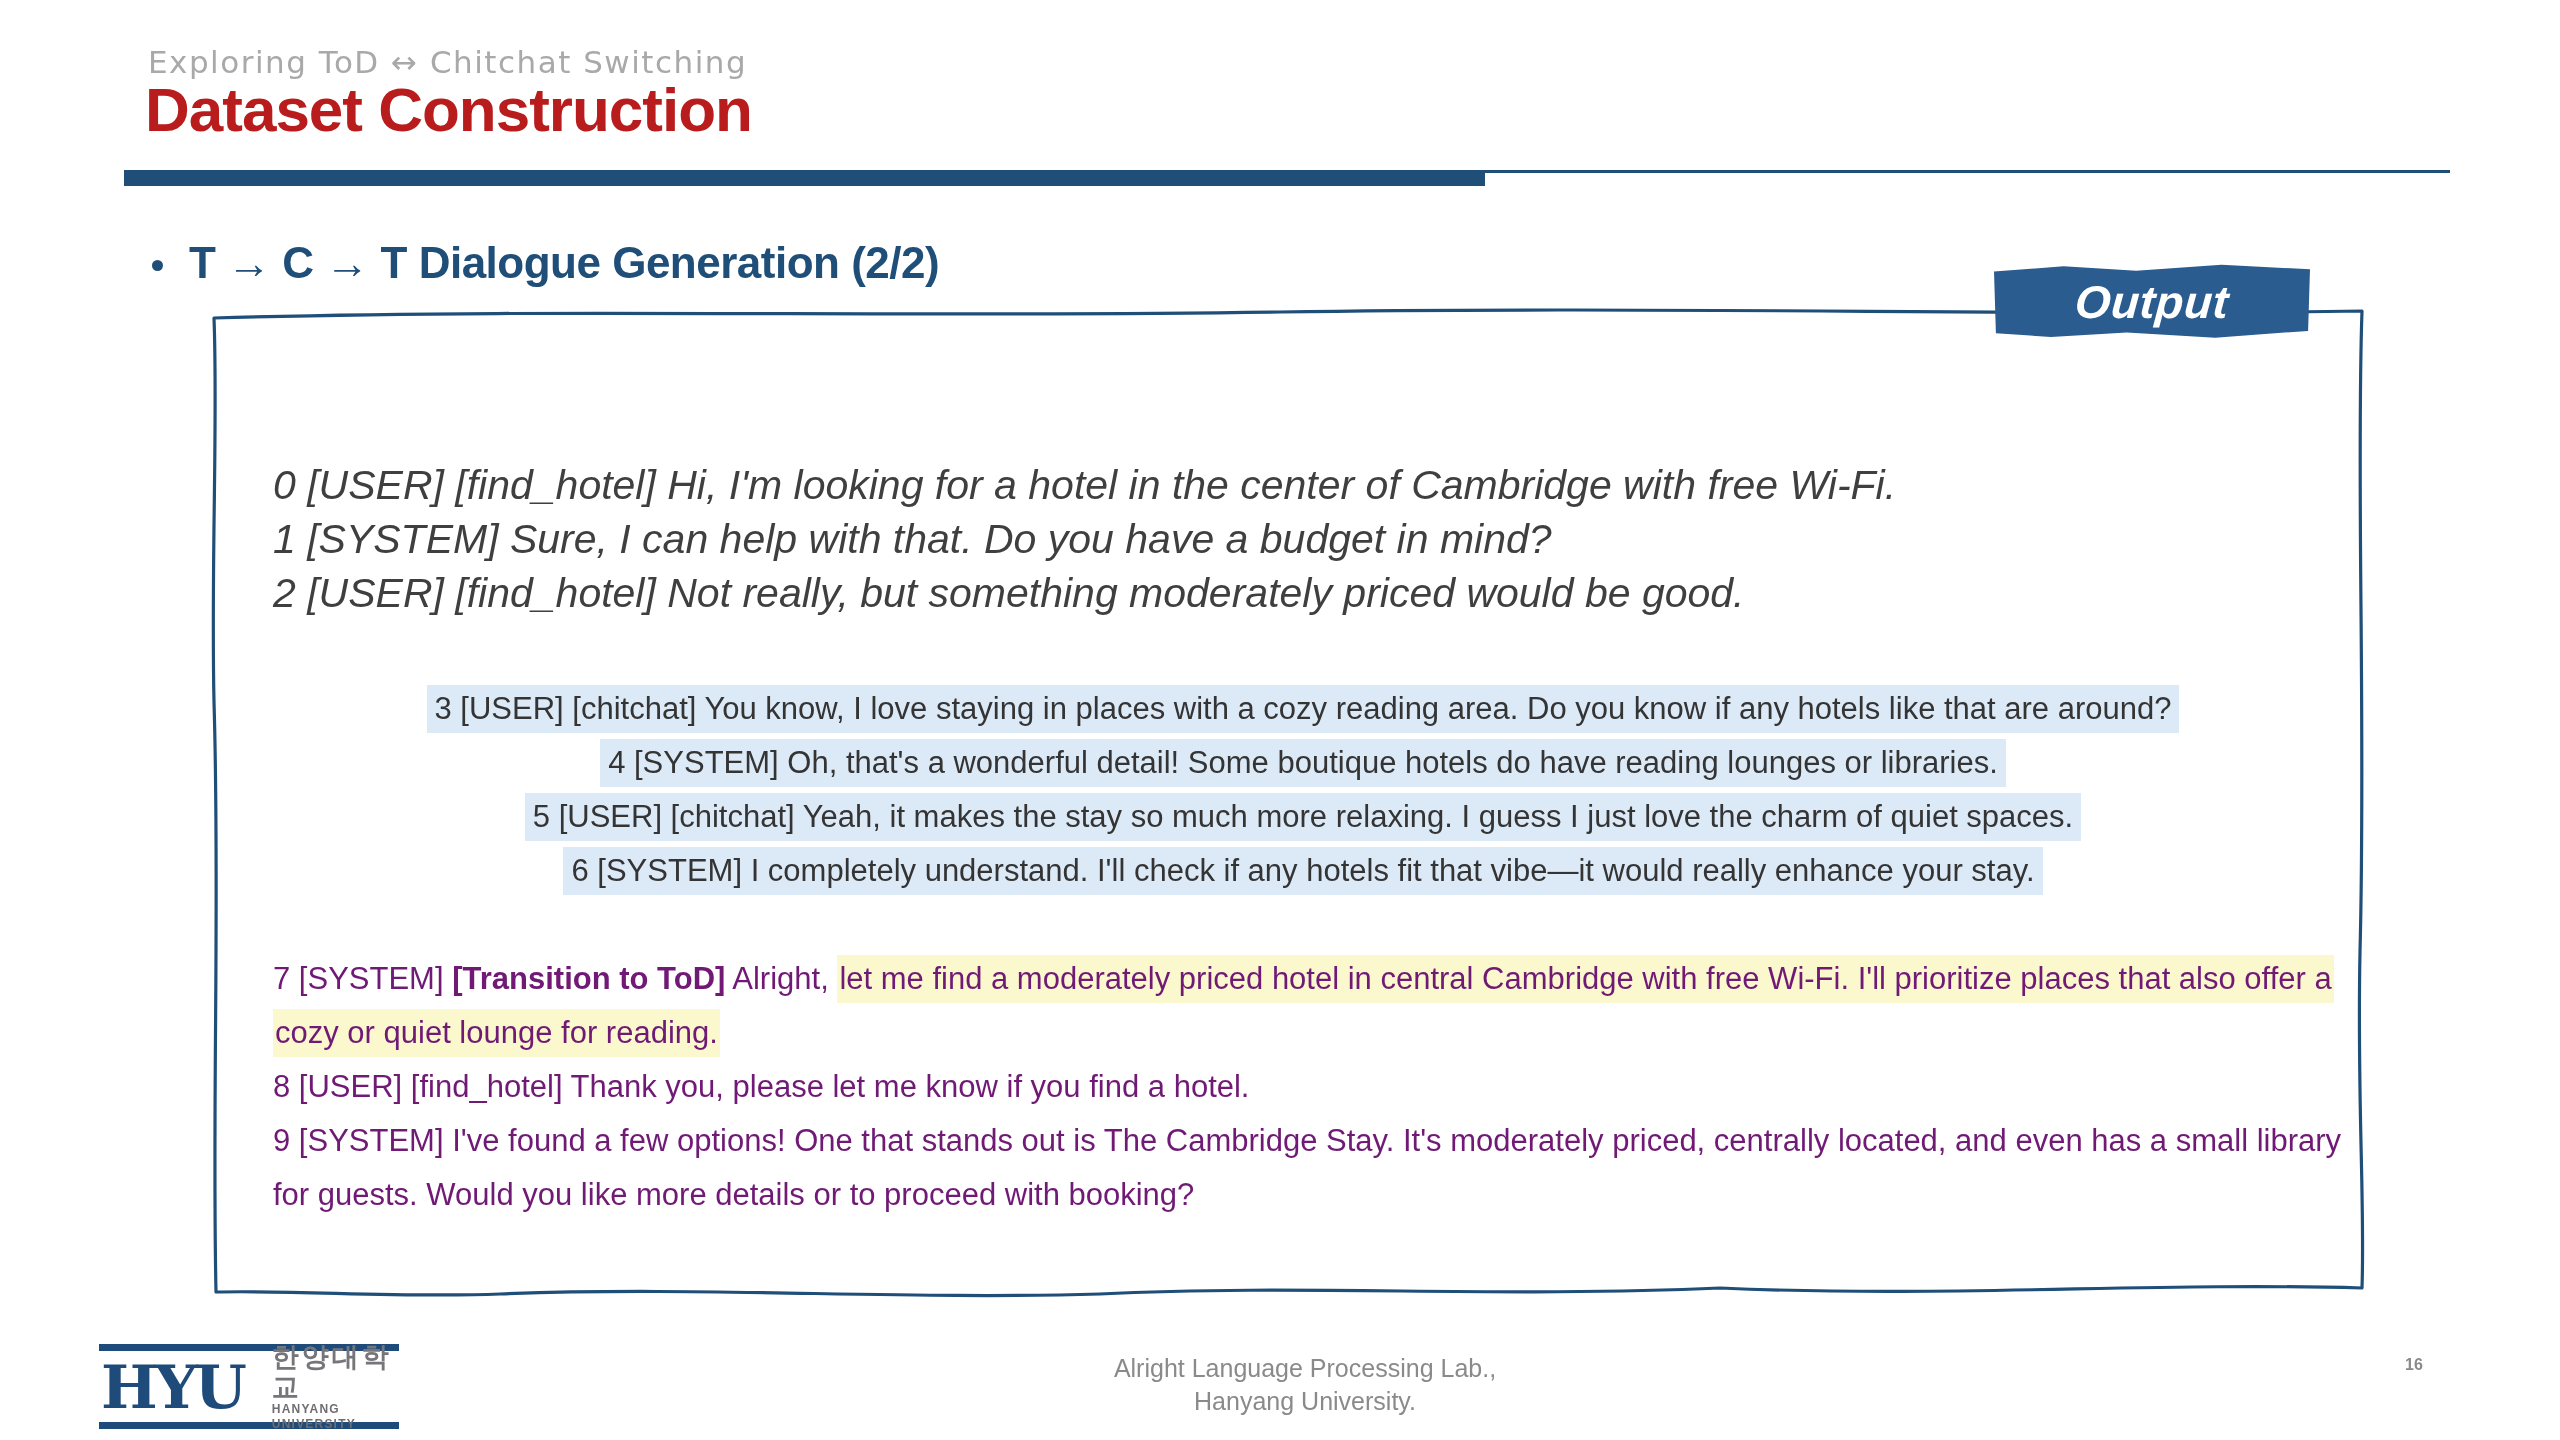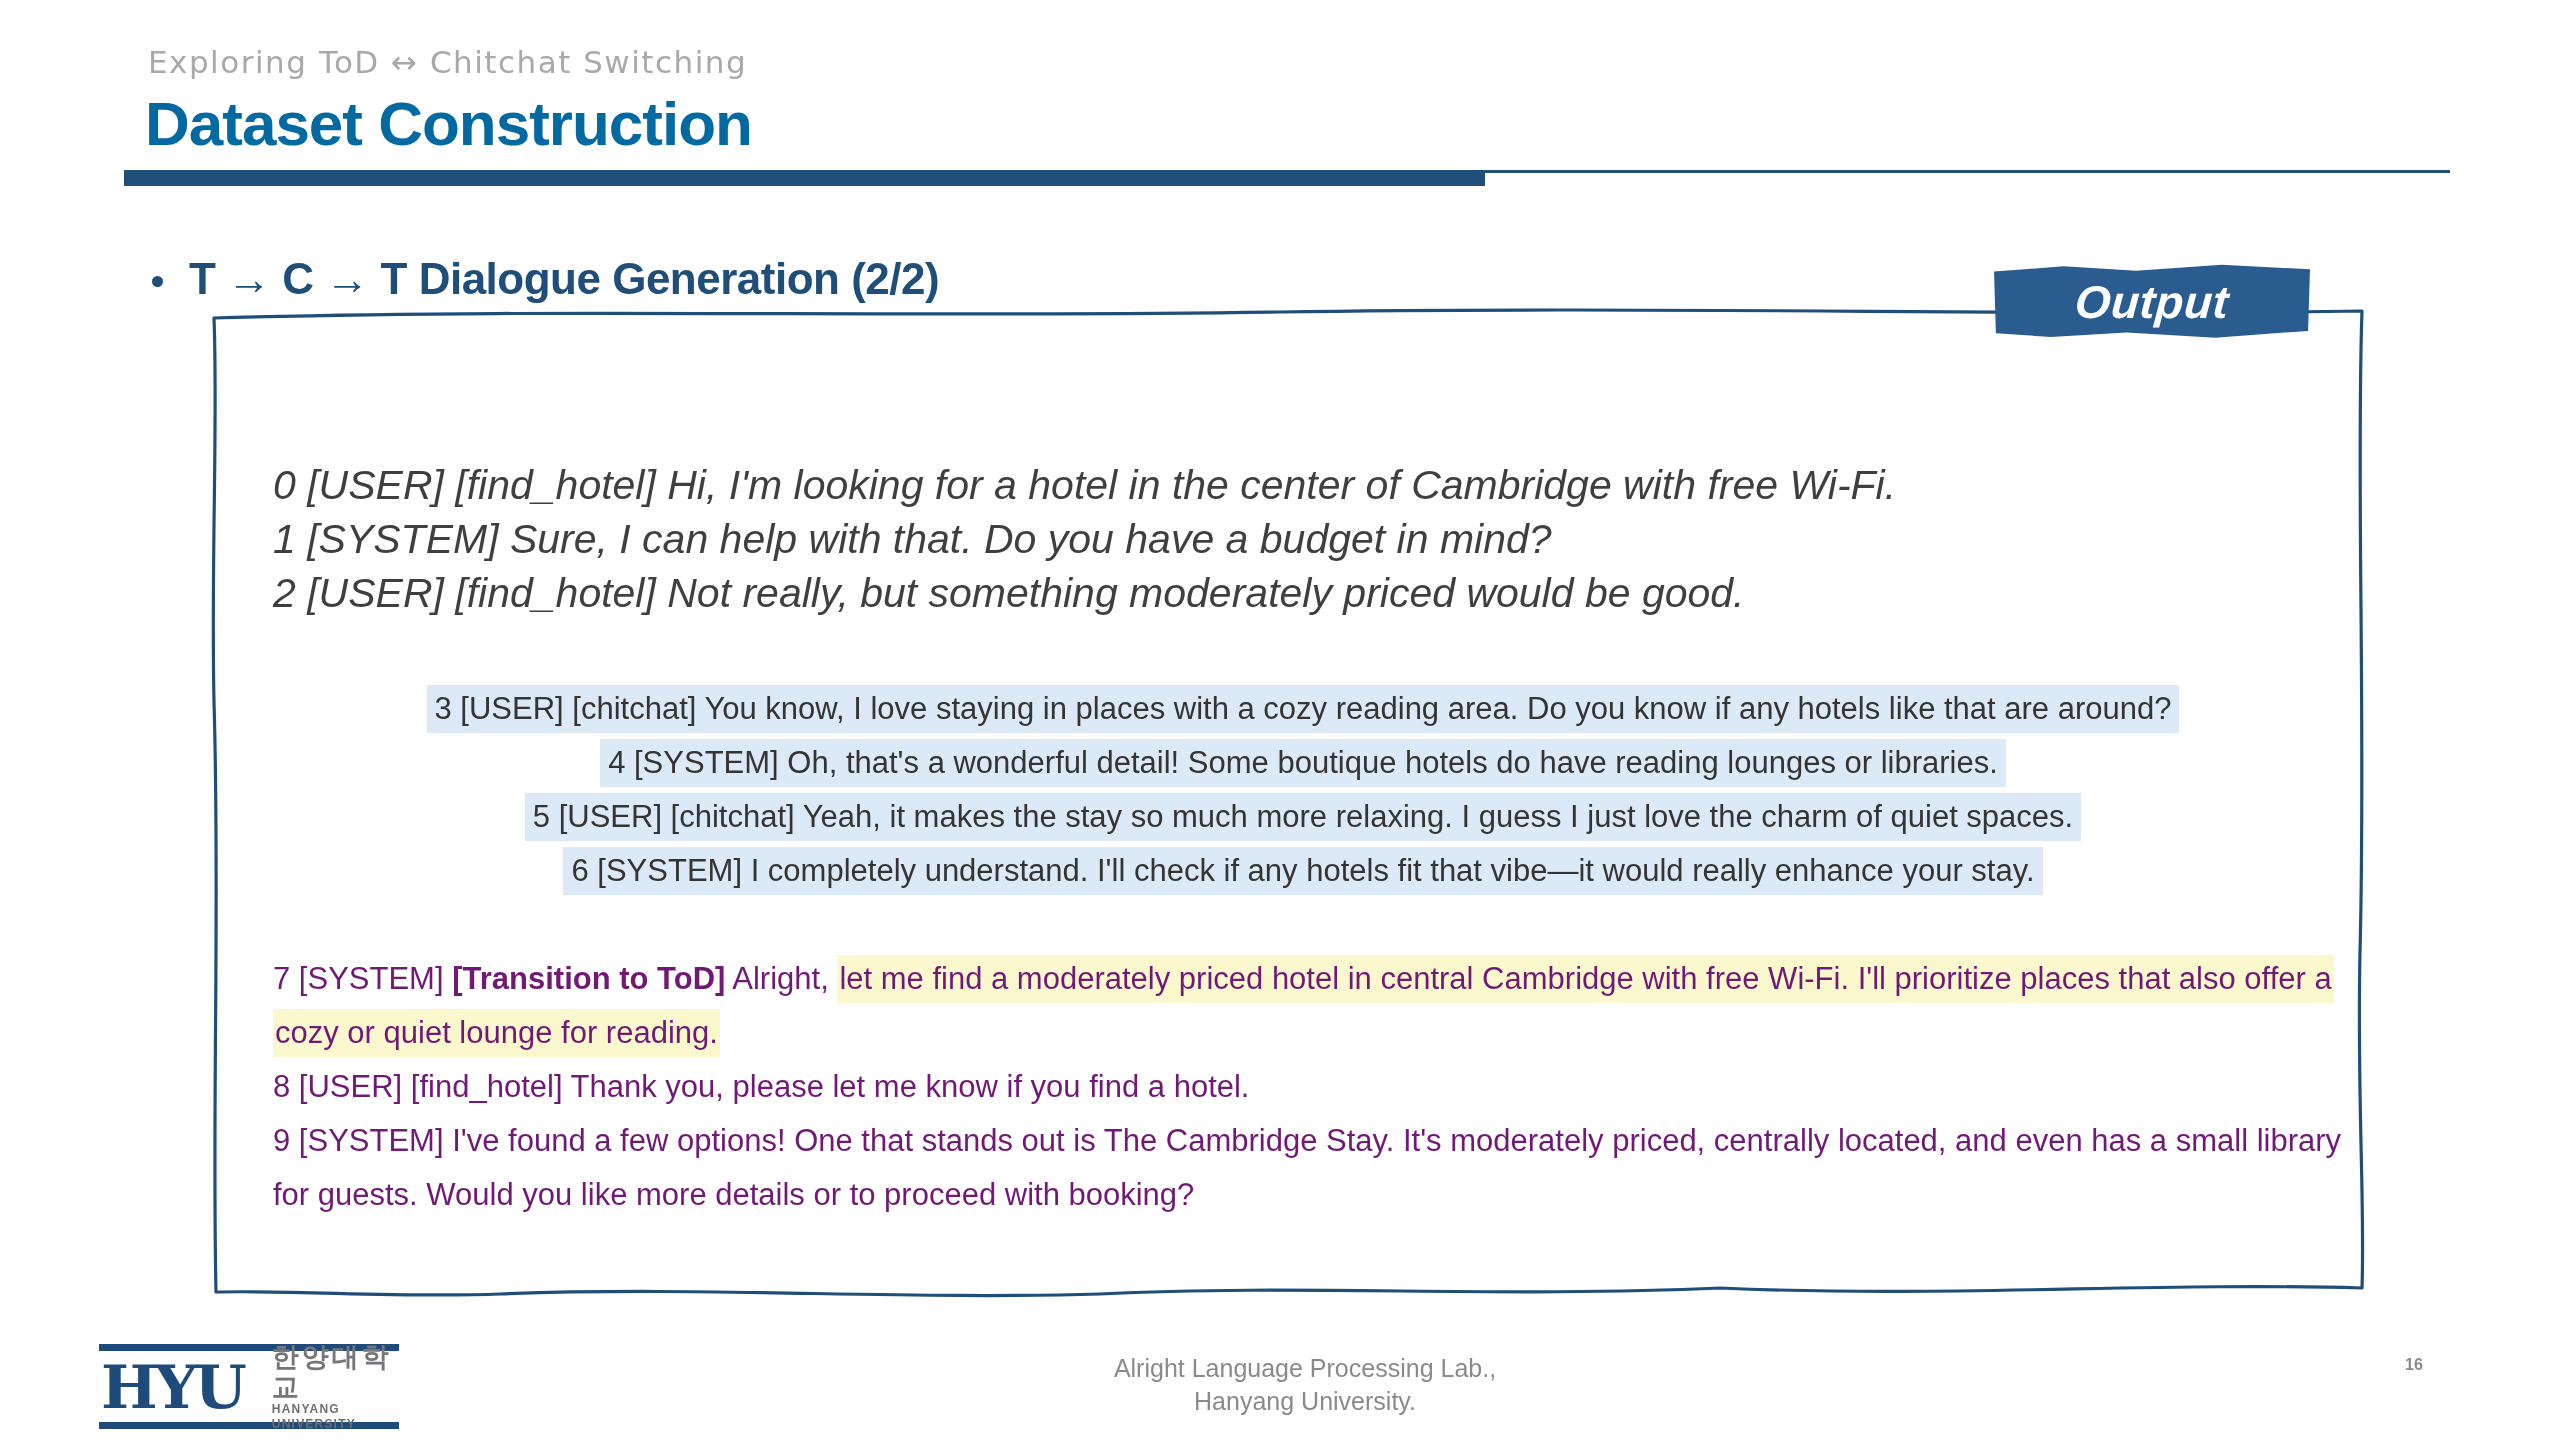--- a/index.html
+++ b/index.html
@@ -18,44 +18,44 @@
   .kicker {
     position: absolute;
     left: 148px; top: 44px;
     font-size: 31px;
     color: #a9a9a9;
     letter-spacing: 1.5px;
     font-family: "DejaVu Sans", sans-serif;
   }
   .title {
     position: absolute;
-    left: 145px; top: 88px;
+    left: 145px; top: 74px;
     font-size: 62px;
     font-weight: 800;
-    color: #0369a1;
+    color: #b91c1c;
     letter-spacing: -1px;
     font-family: "Liberation Sans", sans-serif;
   }
   .divider-thick {
     position: absolute;
     left: 124px; top: 170px;
     width: 1361px; height: 16px;
     background: #1F4E79;
   }
   .divider-thin {
     position: absolute;
     left: 1485px; top: 170px;
     width: 965px; height: 3px;
     background: #1F4E79;
   }
 
   
   .bullet-row {
     position: absolute;
-    left: 152px; top: 254px;
+    left: 152px; top: 238px;
     display: flex;
     align-items: center;
   }
   .bullet-dot {
     width: 11px; height: 11px;
     border-radius: 50%;
     background: #1F4E79;
     margin-right: 26px;
     margin-top: 4px;
     flex: 0 0 auto;

